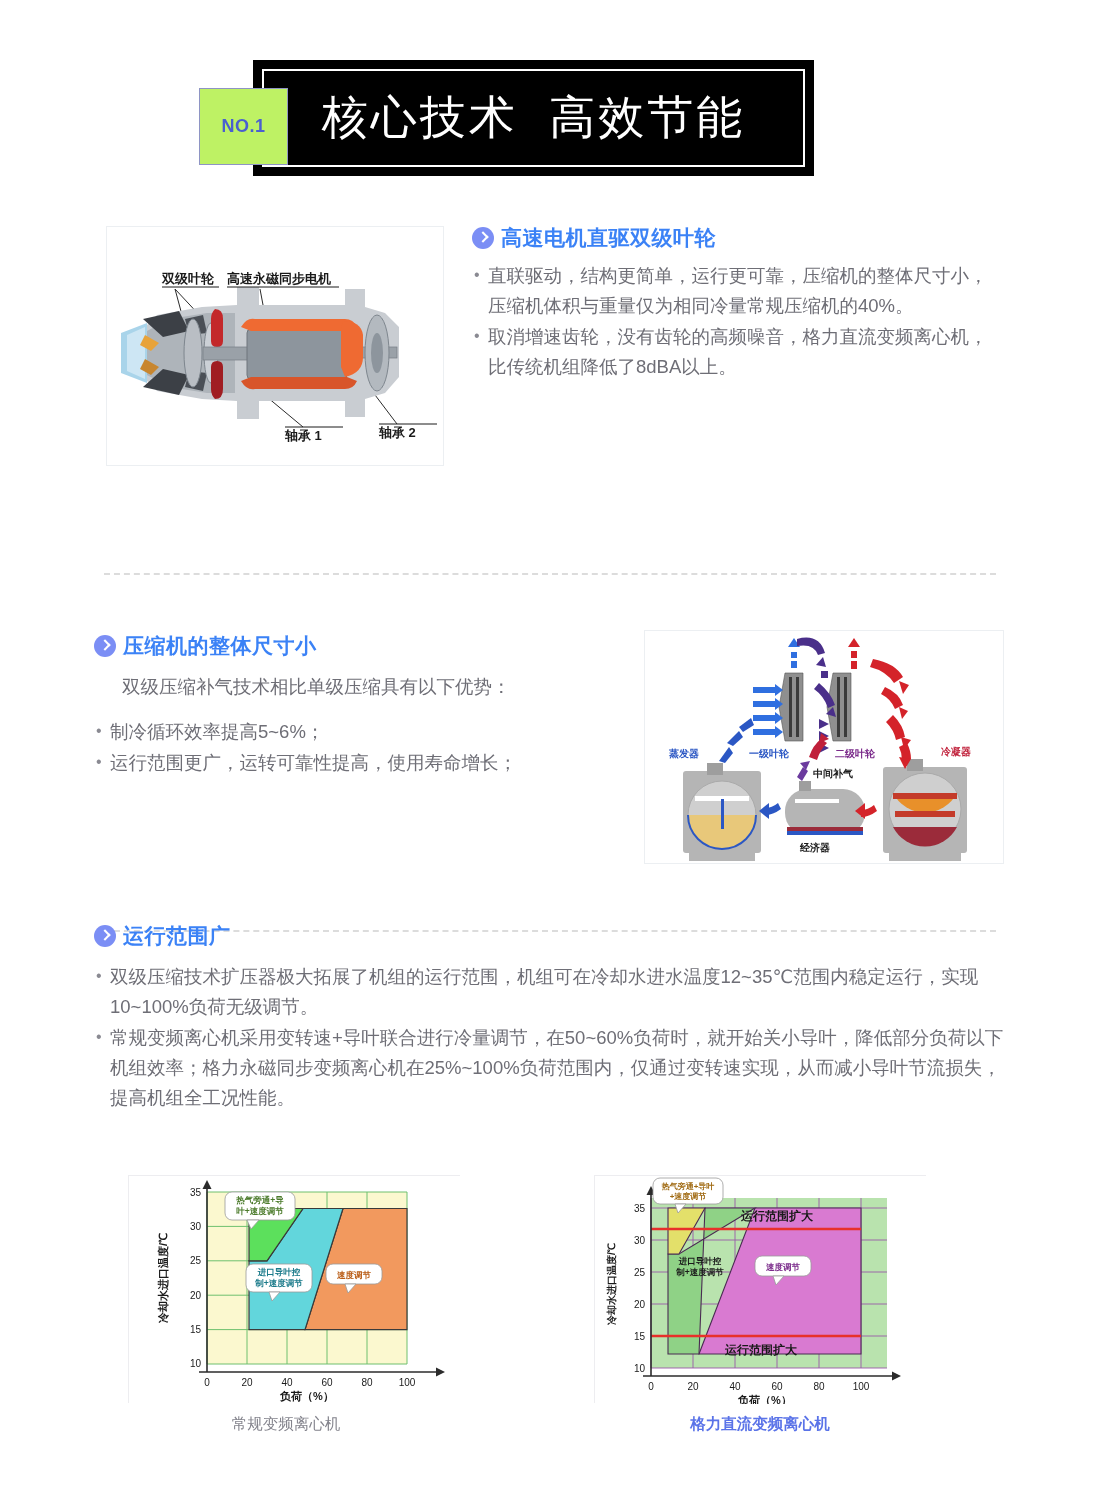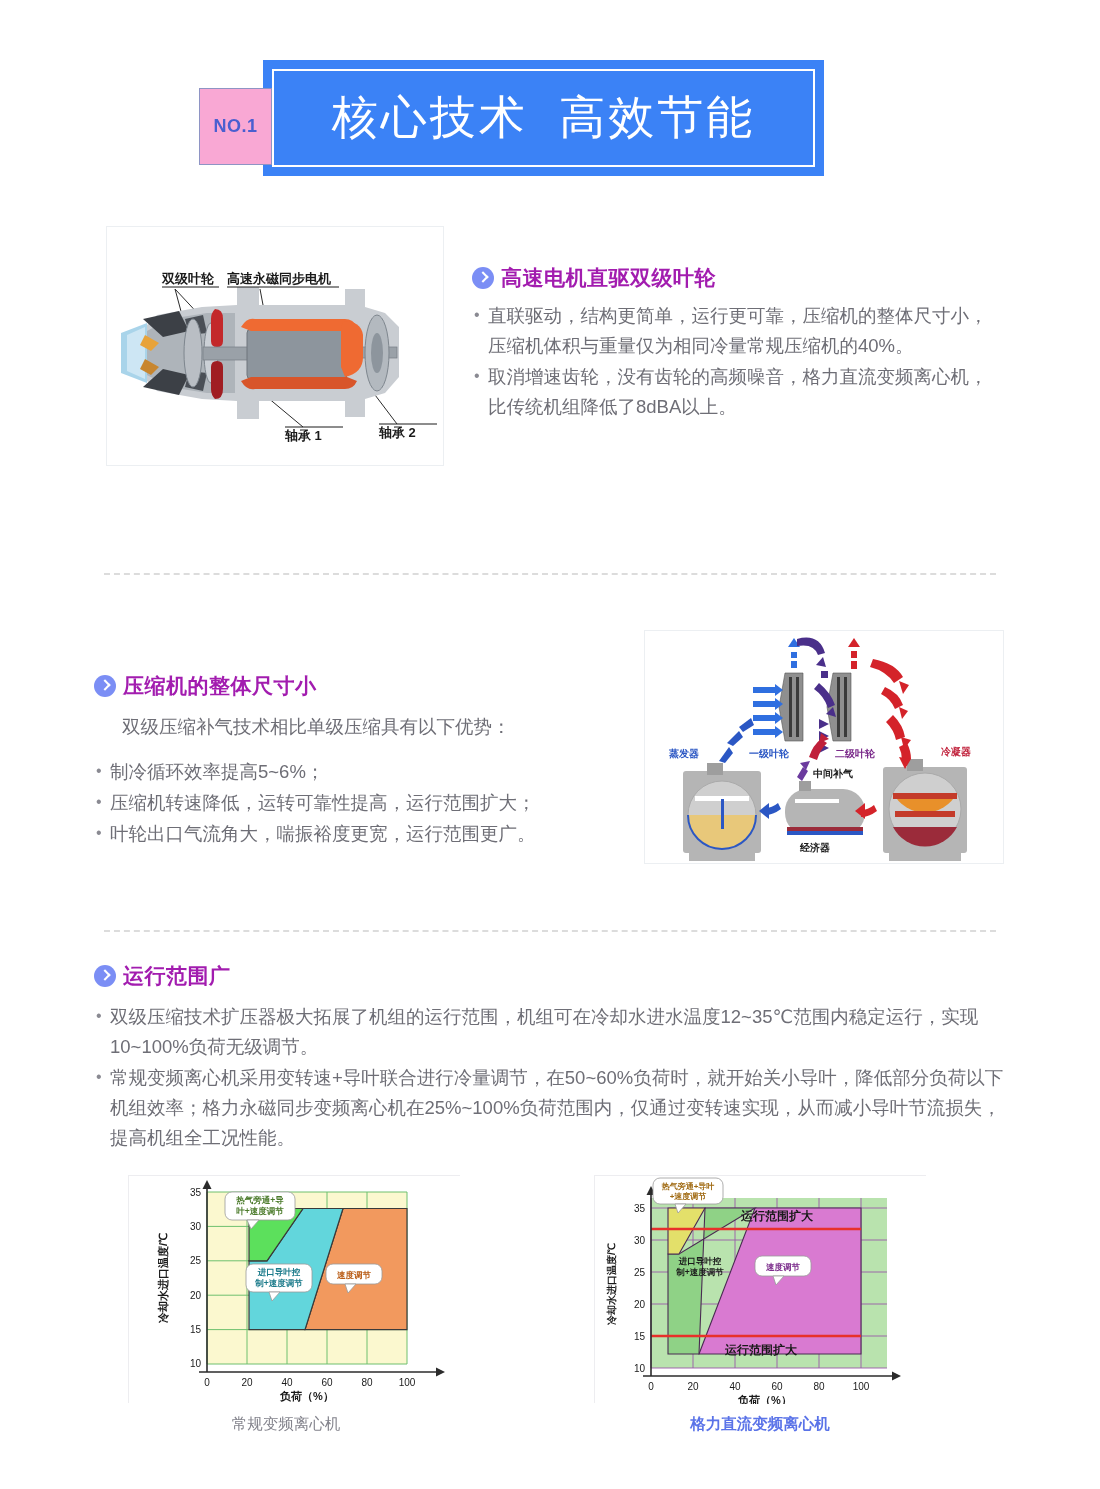--- a/index.html
+++ b/index.html
@@ -9,34 +9,34 @@
     font-family: "Liberation Sans", "DejaVu Sans", sans-serif;
     color: #6b6b72;
     position: relative;
     overflow: hidden;
   }
 
   
   .header-wrap { position: relative; height: 200px; }
   .no-box {
     position: absolute; left: 199px; top: 88px;
-    width: 73px; height: 77px;
+    width: 89px; height: 77px;
     border: 1.5px solid #8e94c4;
-    background: #f9a8d4;
+    background: #bef264;
     z-index: 3;
     display: flex; align-items: center; justify-content: center;
   }
   .no-box span {
     font-size: 18px; font-weight: bold; color: #4a5fd0;
     letter-spacing: 0.5px;
   }
   .title-bar {
-    position: absolute; left: 263px; top: 60px;
+    position: absolute; left: 253px; top: 60px;
     width: 561px; height: 116px;
-    background: #3b82f6;
+    background: #000000;
     z-index: 2;
   }
   .title-bar-inner {
     position: absolute; left: 9px; top: 9px; right: 9px; bottom: 9px;
     border: 2px solid #ffffff;
     display: flex; align-items: center; justify-content: center;
   }
   .title-text {
     color: #ffffff; font-size: 46px; font-weight: 500;
     letter-spacing: 3px; white-space: pre;
@@ -50,23 +50,22 @@
   }
   .arrow-icon::after {
     content: ""; position: absolute;
     left: 7px; top: 6px;
     width: 6px; height: 6px;
     border-right: 2.4px solid #fff; border-top: 2.4px solid #fff;
     transform: rotate(45deg);
   }
   .sec-head {
     display: flex; align-items: center; gap: 7px;
-    font-size: 21px; font-weight: bold; color: #a21caf;
+    font-size: 21px; font-weight: bold; color: #3b82f6;
     letter-spacing: 0.5px;
-    margin-top: 40px;
   }
   .bullets { list-style: none; }
   .bullets li {
     position: relative; padding-left: 16px;
     font-size: 18.5px; line-height: 30px; color: #6e6e76;
     margin-bottom: 1px;
   }
   .bullets li::before {
     content: "•"; position: absolute; left: 2px; top: -1px;
     font-size: 16px; color: #8a8a92;
@@ -201,22 +200,21 @@
 <div class="divider" style="top:573px"></div>
 
 <div class="sec2-text">
   <div class="sec-head">
     <span class="arrow-icon"></span>
     <span>压缩机的整体尺寸小</span>
   </div>
   <div class="sec2-lead">双级压缩补气技术相比单级压缩具有以下优势：</div>
   <ul class="bullets">
     <li>制冷循环效率提高5~6%；</li>
-    <li>压缩机转速降低，运转可靠性提高，运行范围扩大；</li>
-    <li>叶轮出口气流角大，喘振裕度更宽，运行范围更广。</li>
+    <li>运行范围更广，运转可靠性提高，使用寿命增长；</li>
   </ul>
 </div>
 
 <div class="sec2-img">
   <svg viewBox="0 0 360 234" width="360" height="234">
     <rect width="360" height="234" fill="#ffffff"></rect>
 
     <g>
       <rect x="38" y="140" width="78" height="82" rx="3" fill="#b5b5b5"></rect>
       <rect x="62" y="132" width="16" height="12" fill="#9e9e9e"></rect>

